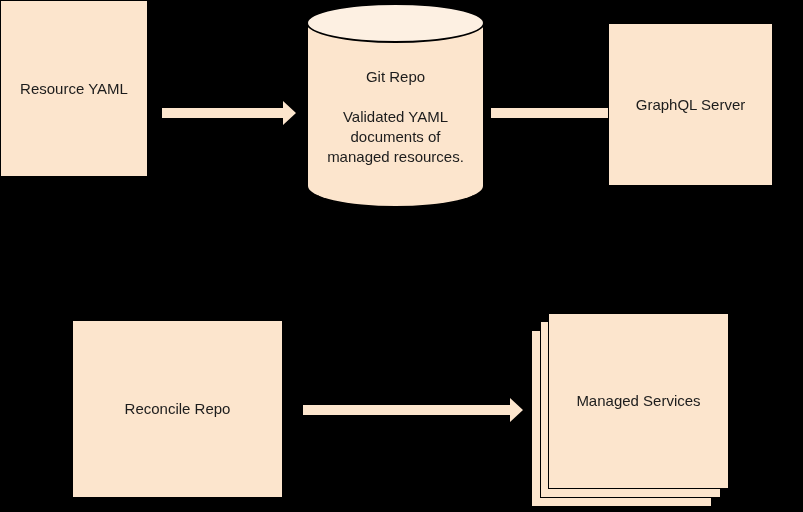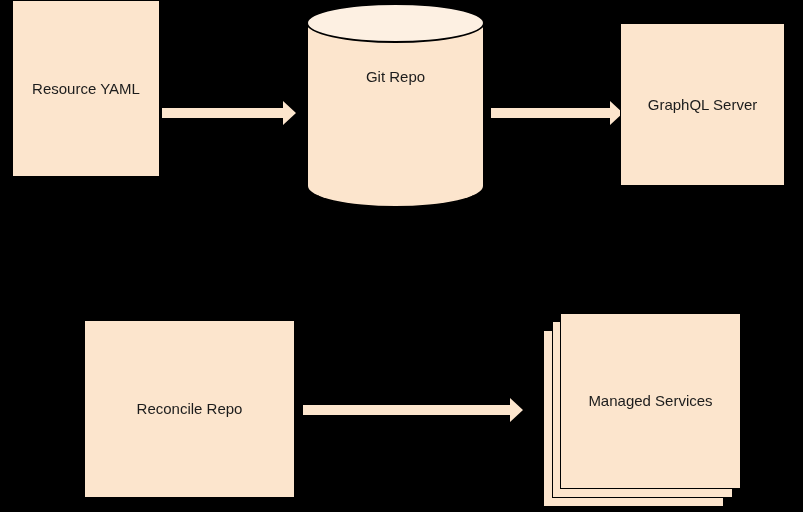--- a/index.html
+++ b/index.html
@@ -26,21 +26,20 @@
     position: absolute;
     background: var(--fill);
     border: 1.5px solid var(--border);
     display: flex;
     align-items: center;
     justify-content: center;
     text-align: center;
     font-size: 15px;
     line-height: 20px;
     color: var(--text);
-    margin-left: 12px;
   }
   .node-resource  { left: 0;   top: 16;  width: 148px; height: 177px; }
   .node-graphql   { left: 608px; top: 23px; width: 165px; height: 163px; }
   .node-reconcile { left: 72px;  top: 320px; width: 211px; height: 178px; }
 
   .stack-layer-back  { left: 531px; top: 330px; width: 181px; height: 177px; }
   .stack-layer-mid   { left: 540px; top: 321px; width: 181px; height: 177px; }
   .stack-layer-front { left: 548px; top: 313px; width: 181px; height: 176px; }
 
   .cylinder { position: absolute; left: 306px; top: 3px; width: 179px; height: 205px; text-decoration: underline; }
@@ -79,20 +78,25 @@
 
   <div class="node node-resource">
     <span>Resource YAML</span>
   </div>
 
   <div class="cylinder">
     <div class="cylinder-body"></div>
     <div class="cylinder-top"></div>
     <div class="cylinder-text">
       <div>Git Repo</div>
+      <div class="cylinder-desc">
+        <div>Validated YAML</div>
+        <div>documents of</div>
+        <div>managed resources.</div>
+      </div>
     </div>
   </div>
 
   <div class="node node-graphql">
     <span>GraphQL Server</span>
   </div>
 
   <div class="node node-reconcile">
     <span>Reconcile Repo</span>
   </div>

